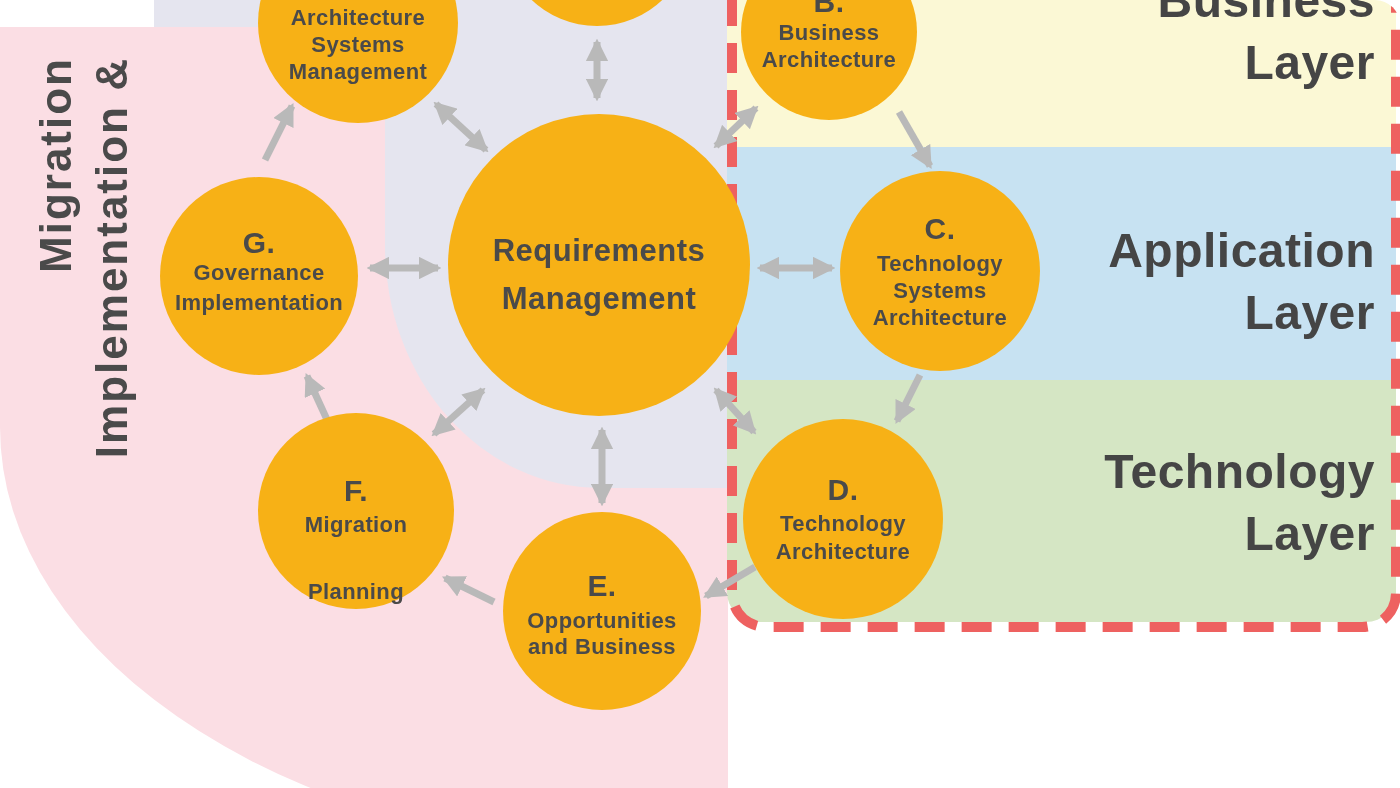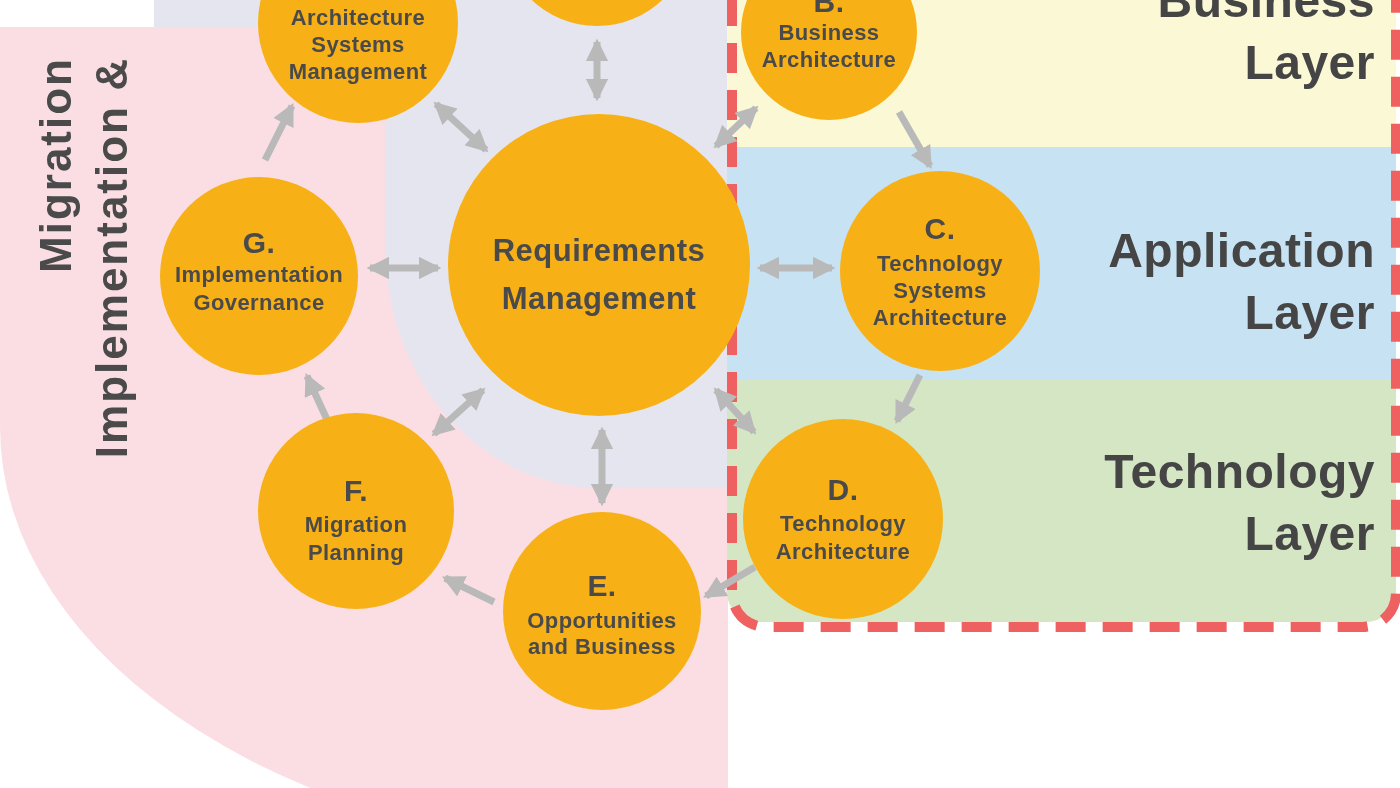--- a/index.html
+++ b/index.html
@@ -9,21 +9,21 @@
     --c-business-band:#FBF8D5;
     --c-application-band:#C7E2F2;
     --c-technology-band:#D5E6C4;
     --c-dashed-border:#EE6160;
     --c-arrow-grey:#B9B9B9;
     --c-text-dark:#4A4A4A;
   }
   html,body{margin:0;padding:0;background:#fff;}
   #stage{
     position:relative;width:1400px;height:788px;overflow:hidden;background:#ffffff;
-    font-family:"Liberation Sans", sans-serif;font-weight:bold;color:var(--c-text-dark);
+    font-family:"Liberation Sans", sans-serif;font-weight:bold;color:var(--c-text-dark);border-radius:25px;
   }
   .abs{position:absolute;}
   
   #lavender-strip{left:154px;top:0;width:236px;height:28px;background:var(--c-inner-lavender);}
   #pink-sector{left:0;top:27px;width:728px;height:830px;background:var(--c-sector-pink);
     border-bottom-left-radius:680px 430px;}
   #lavender-inner{left:385px;top:0;width:343px;height:488px;background:var(--c-inner-lavender);
     border-bottom-left-radius:215px 242px;}
   
   .band{left:727px;width:669px;}
@@ -111,41 +111,41 @@
     <div class="c-line">Architecture</div>
   </div>
 
   <div class="abs" id="req-label" style="left:448px;top:227px;">
     <div>Requirements</div>
     <div>Management</div>
   </div>
 
   <div class="abs clabel" style="left:159px;top:227px;width:200px;">
     <div class="c-letter" style="line-height:32px;">G.</div>
+    <div class="c-line" style="line-height:28px;">Governance</div>
     <div class="c-line" style="line-height:28px;margin-top:2px;">Implementation</div>
-    <div class="c-line" style="line-height:28px;">Governance</div>
   </div>
 
   <div class="abs clabel" style="left:840px;top:214px;width:200px;">
     <div class="c-letter" style="margin-bottom:6px;">C.</div>
     <div class="c-line">Technology</div>
     <div class="c-line">Systems</div>
     <div class="c-line">Architecture</div>
   </div>
 
   <div class="abs clabel" style="left:743px;top:475px;width:200px;">
     <div class="c-letter" style="margin-bottom:5px;">D.</div>
     <div class="c-line" style="line-height:28px;">Technology</div>
     <div class="c-line" style="line-height:28px;">Architecture</div>
   </div>
 
   <div class="abs clabel" style="left:258px;top:476px;width:196px;">
     <div class="c-letter" style="margin-bottom:5px;">F.</div>
     <div class="c-line" style="line-height:28px;">Migration</div>
-    <div class="c-line" style="line-height:28px;">Planning</div>
+    <div class="c-line" style="line-height:28px;margin-top:39px;">Planning</div>
   </div>
 
   <div class="abs clabel" style="left:502px;top:571px;width:200px;">
     <div class="c-letter" style="margin-bottom:7px;">E.</div>
     <div class="c-line" style="line-height:26px;">Opportunities</div>
     <div class="c-line" style="line-height:26px;">and Business</div>
   </div>
 
   <div class="abs layer-label" style="top:-30px;">
     <div>Business</div>

